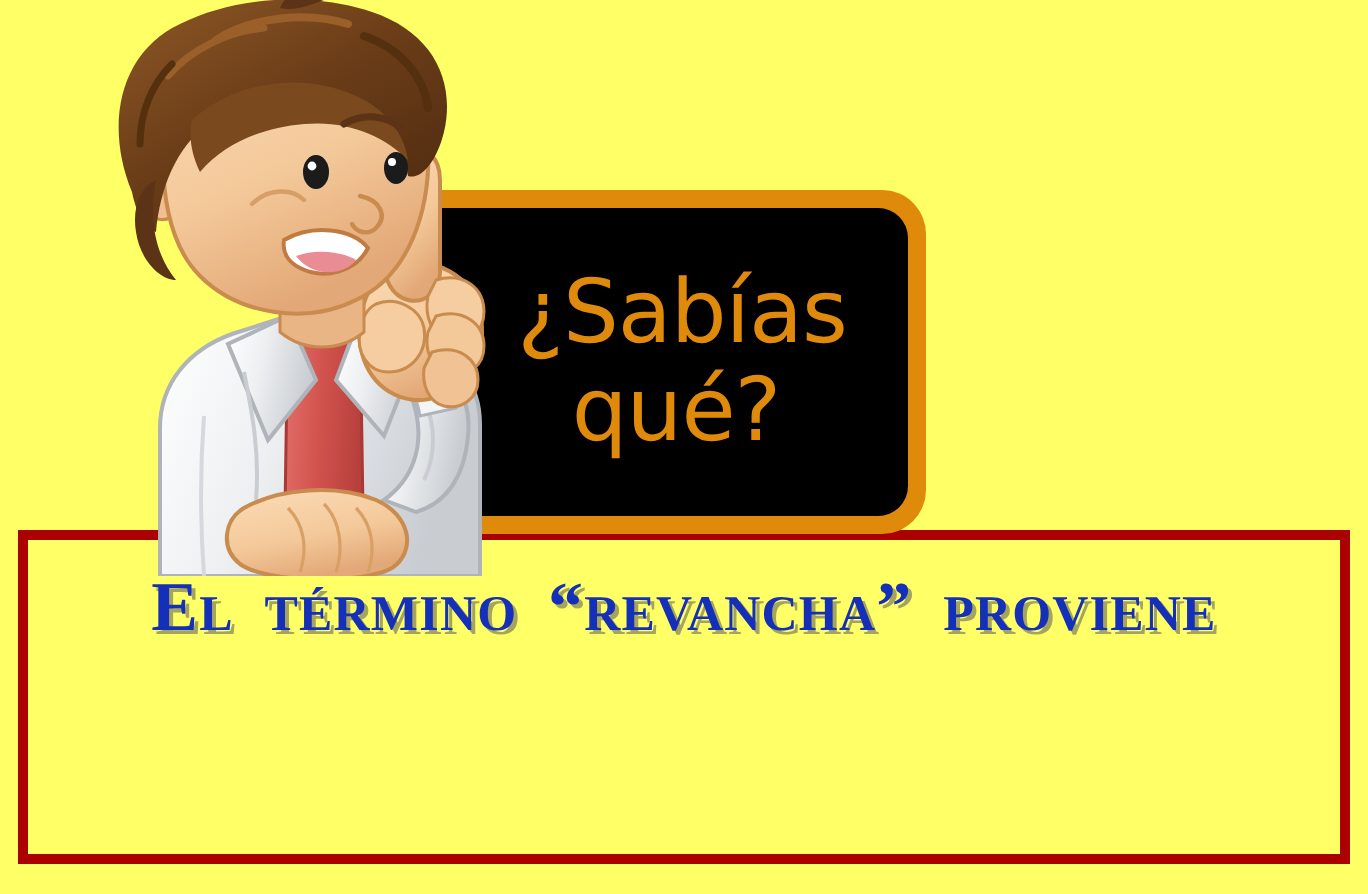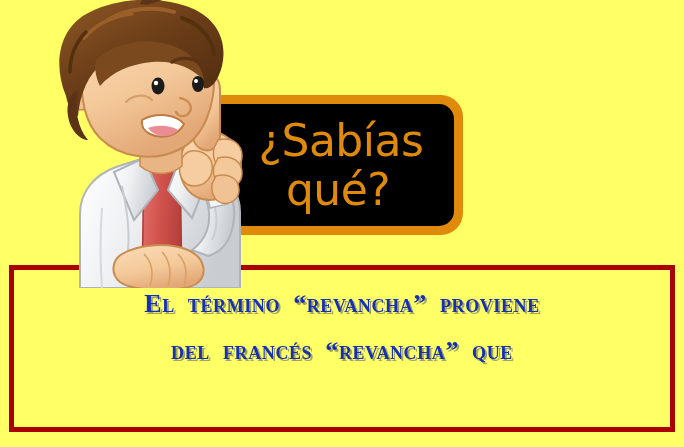--- a/index.html
+++ b/index.html
@@ -20,21 +20,21 @@
     background: #FFFF66;
     overflow: hidden;
   }
 
   
   .sign {
     position: absolute;
     left: 193px;
     top: 95px;
     width: 270px;
-    height: 140px;
+    height: 172px;
     background: #E08A0C;
     border-radius: 22px;
     box-sizing: border-box;
     padding: 9px;
     z-index: 4;
   }
   .sign-inner {
     width: 100%;
     height: 100%;
     background: #000000;
@@ -73,21 +73,21 @@
     position: absolute;
     left: 0;
     top: 10px;
     width: 100%;
     text-align: center;
   }
   .fact-line {
     font-family: "Liberation Serif", "DejaVu Serif", serif;
     font-variant: small-caps;
     font-weight: bold;
-    font-size: 26px;
+    font-size: 35px;
     line-height: 47px;
     color: #1530B8;
     letter-spacing: 0.6px;
     word-spacing: 6px;
     text-shadow: 2px 2px 0 rgba(90,90,90,0.55);
     white-space: nowrap;
   }
 
   
   .boy {
@@ -108,21 +108,20 @@
   <div class="sign">
     <div class="sign-inner">
       <div class="sign-line sign-line-1">¿Sabías</div>
       <div class="sign-line sign-line-2">qué?</div>
     </div>
   </div>
 
   <div class="factbox">
     <div class="fact-text">
       <div class="fact-line">El término “revancha” proviene</div>
-      <div class="fact-line">del francés “revancha” que</div>
     </div>
   </div>
 
   <div class="boy">
     <svg width="250" height="288" viewBox="0 0 250 288" xmlns="http://www.w3.org/2000/svg">
       <defs>
         <linearGradient id="coatG" x1="0" y1="0" x2="1" y2="0.3">
           <stop offset="0%" stop-color="#FFFFFF"></stop>
           <stop offset="45%" stop-color="#EDEFF1"></stop>
           <stop offset="100%" stop-color="#C9CDD2"></stop>

